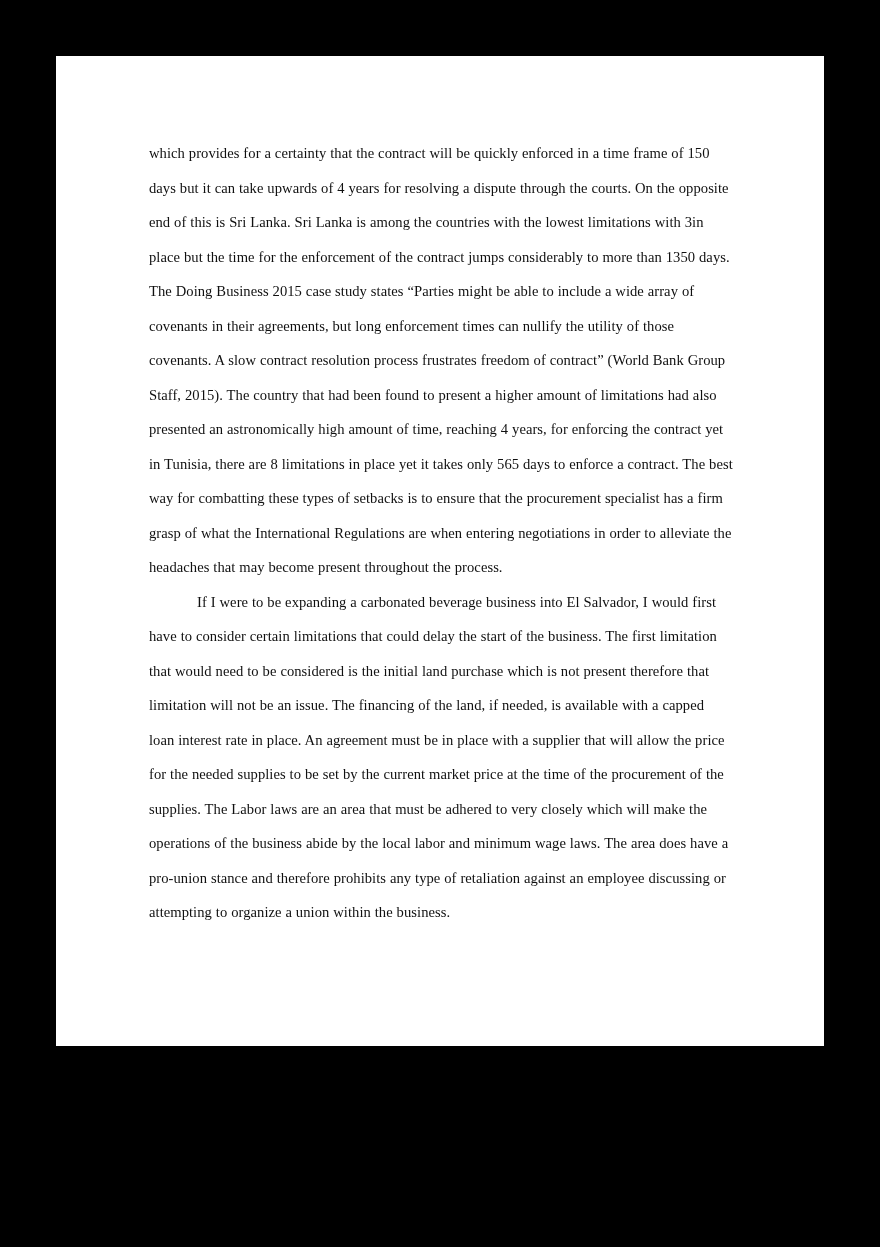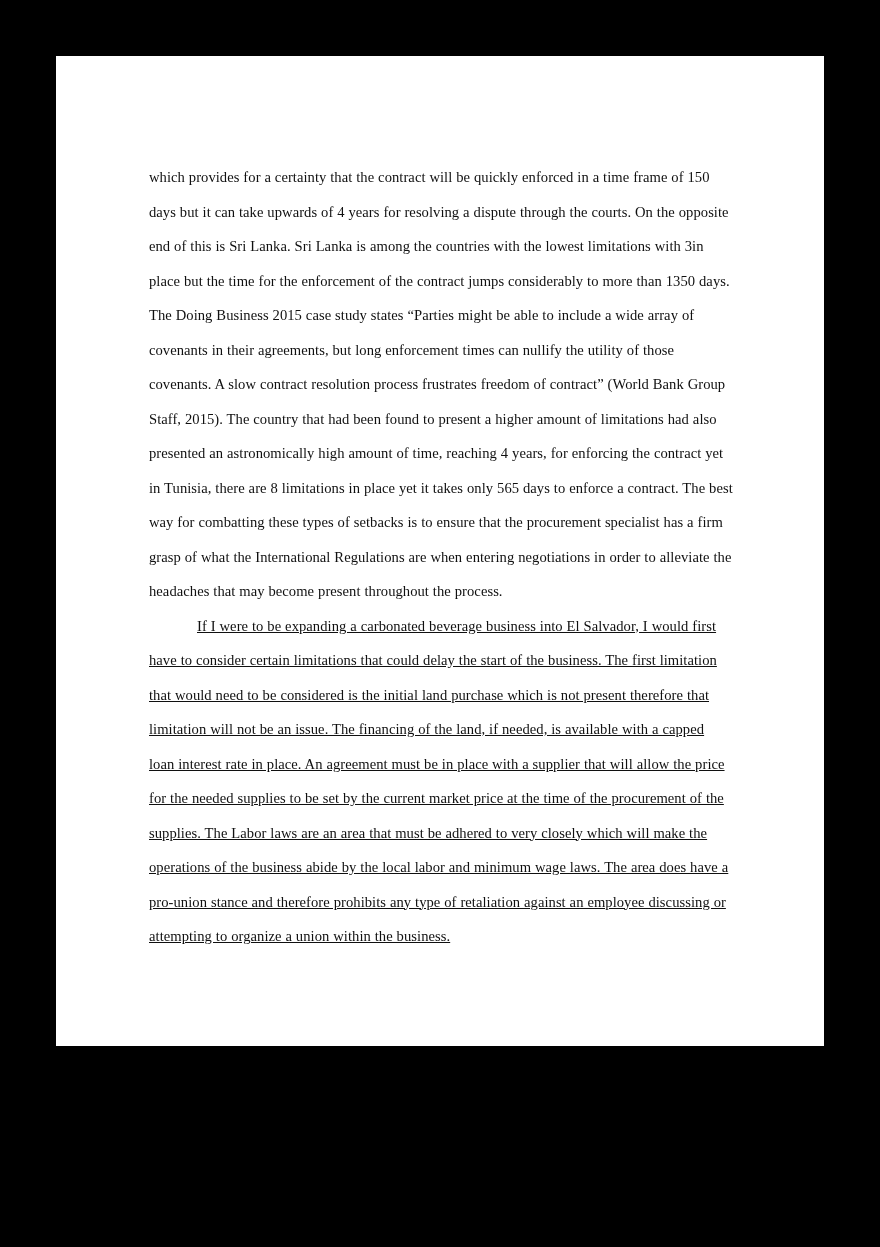--- a/index.html
+++ b/index.html
@@ -24,36 +24,35 @@
     left: 56px;
     top: 56px;
     width: 768px;
     height: 990px;
     background: #ffffff;
     overflow: hidden;
   }
   .doc-body {
     position: absolute;
     left: 93px;
-    top: 104px;
+    top: 80px;
     width: 584px;
   }
   .para {
     margin: 0 0 0 0;
     font-family: "Liberation Serif", serif;
     font-size: 14.6px;
     line-height: 34.5px;
     color: #101010;
     text-align: left;
     letter-spacing: 0.05px;
     word-spacing: 0.2px;
   }
   .para + .para {
     margin-top: 0;
-    text-decoration: underline;
   }
   .para.indented {
     text-indent: 48px;
   }
 </style>
 </head>
 <body>
 
 <div id="page-root">
   <div class="page-sheet">

